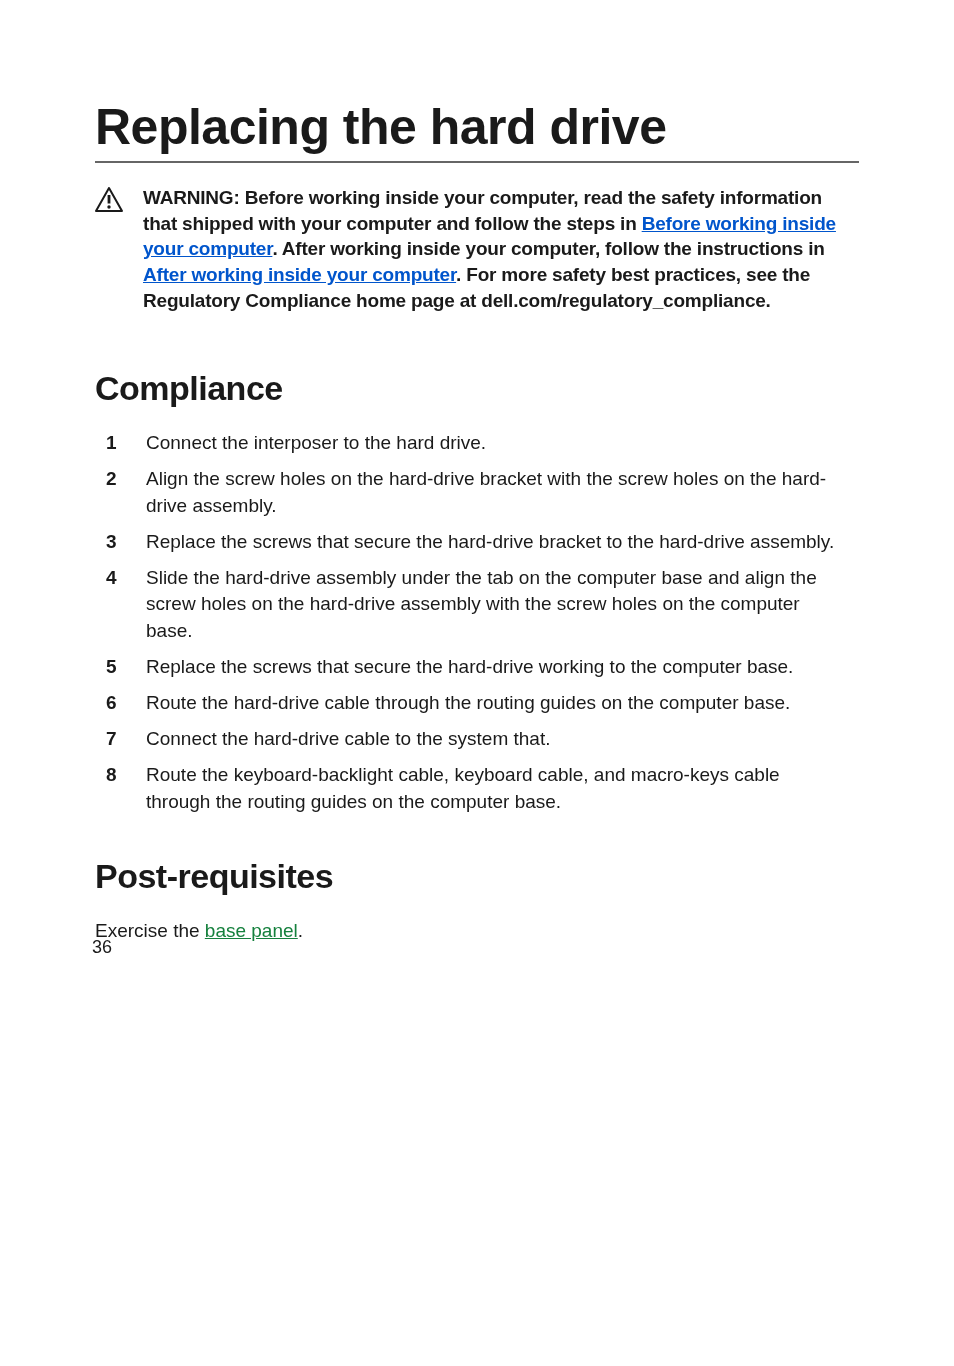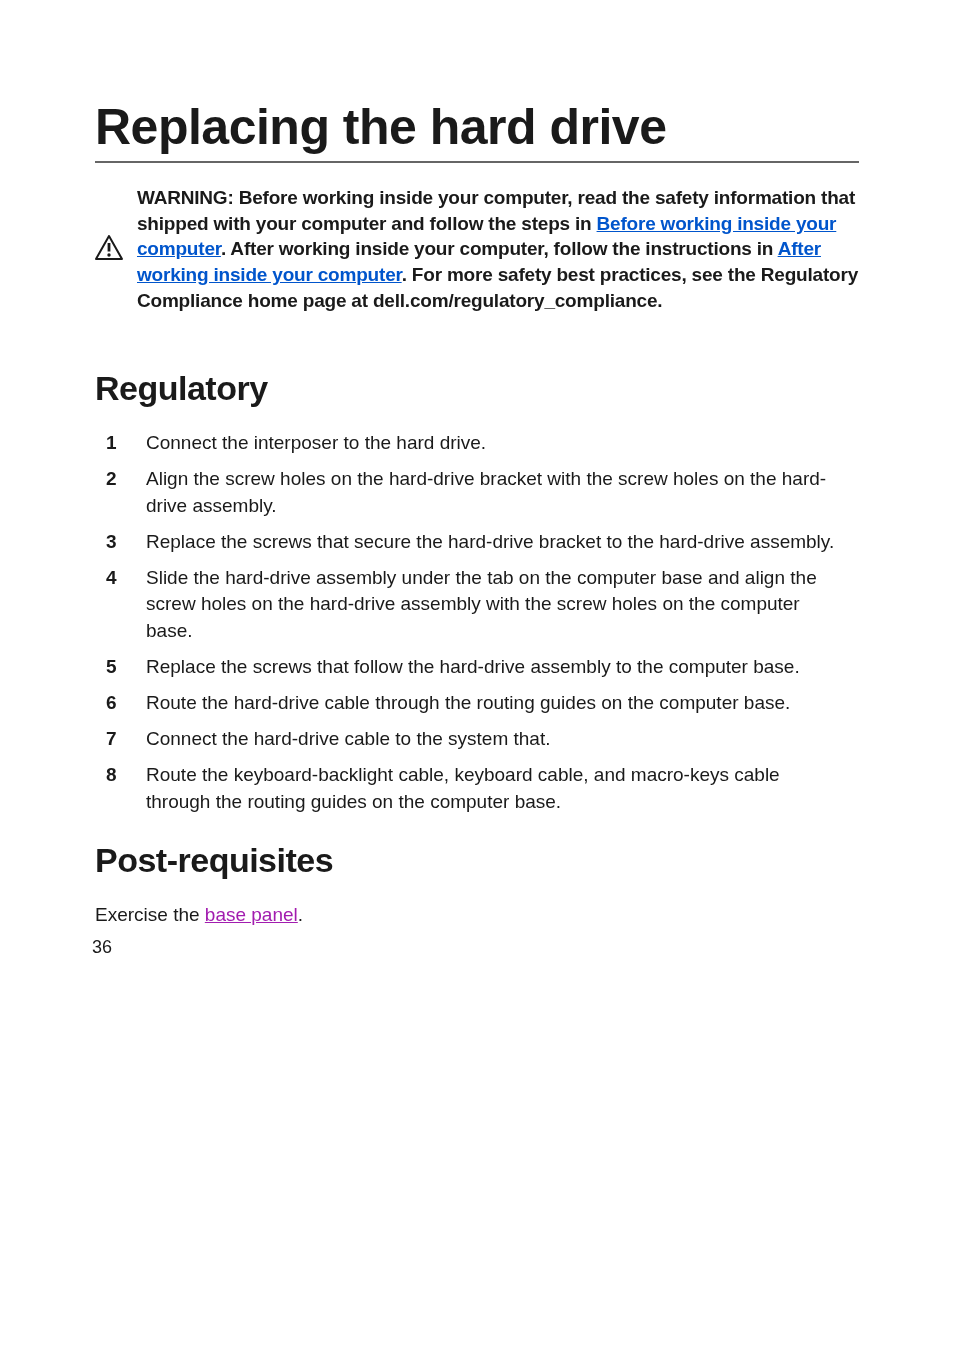--- a/index.html
+++ b/index.html
@@ -26,22 +26,22 @@
       margin: 0 0 6px 0;
       line-height: 1.1;
     }
     .title-rule {
       border: none;
       border-top: 2.5px solid #666;
       margin: 4px 0 22px 0;
     }
     .callout {
       display: flex;
-      align-items: center;
-      gap: 14px;
+      align-items: flex-start;
+      gap: 20px;
       margin-bottom: 18px;
     }
     .callout .icon {
       flex: 0 0 auto;
       margin-top: 2px;
     }
     .callout-text {
       font-size: 19px;
       font-weight: 800;
       line-height: 1.35;
@@ -51,21 +51,21 @@
       color: #0055cc;
       text-decoration: underline;
     }
     h2.section {
       font-size: 34px;
       font-weight: 800;
       letter-spacing: -0.5px;
       margin: 56px 0 22px 0;
     }
     h2.section.tight-top {
-      margin-top: 26px;
+      margin-top: 42px;
     }
     ol.steps {
       list-style: none;
       counter-reset: step;
       margin: 11px;
       padding: 0;
     }
     ol.steps > li {
       counter-increment: step;
       display: flex;
@@ -81,21 +81,21 @@
       flex: 0 0 18px;
       text-align: left;
       font-size: 19px;
     }
     .post-text {
       font-size: 19px;
       line-height: 1.38;
       margin-top: 20px;
     }
     .post-text a {
-      color: #a21caf;
+      color: #15803d;
       text-decoration: underline;
     }
     .pagenum {
       position: absolute;
       left: 92px;
       bottom: 56px;
       font-size: 18px;
     }
   </style>
 </head>
@@ -113,36 +113,36 @@
         <rect x="12.6" y="8" width="2.8" height="8.5" fill="#1a1a1a"></rect>
         <circle cx="14" cy="20" r="1.7" fill="#1a1a1a"></circle>
       </svg>
     </span>
     <div class="callout-text">
       <span>WARNING: Before working inside your computer, read the safety information that shipped with your computer and follow the steps in </span><a href="#">Before working inside your computer</a><span>. After working inside your computer, follow the instructions in </span><a href="#">After working inside your computer</a><span>. For more safety best practices, see the Regulatory Compliance home page at dell.com/regulatory_compliance.</span>
     </div>
   </div>
 
 
-  <h2 class="section">Regulatory</h2>
+  <h2 class="section">Compliance</h2>
   <ol class="steps">
     <li>
         <span>Connect the interposer to the hard drive.</span>
       </li>
     <li>
         <span>Align the screw holes on the hard-drive bracket with the screw holes on the hard-drive assembly.</span>
       </li>
     <li>
         <span>Replace the screws that secure the hard-drive bracket to the hard-drive assembly.</span>
       </li>
     <li>
         <span>Slide the hard-drive assembly under the tab on the computer base and align the screw holes on the hard-drive assembly with the screw holes on the computer base.</span>
       </li>
     <li>
-        <span>Replace the screws that follow the hard-drive assembly to the computer base.</span>
+        <span>Replace the screws that secure the hard-drive working to the computer base.</span>
       </li>
     <li>
         <span>Route the hard-drive cable through the routing guides on the computer base.</span>
       </li>
     <li>
         <span>Connect the hard-drive cable to the system that.</span>
       </li>
     <li>
         <span>Route the keyboard-backlight cable, keyboard cable, and macro-keys cable through the routing guides on the computer base.</span>
       </li>

